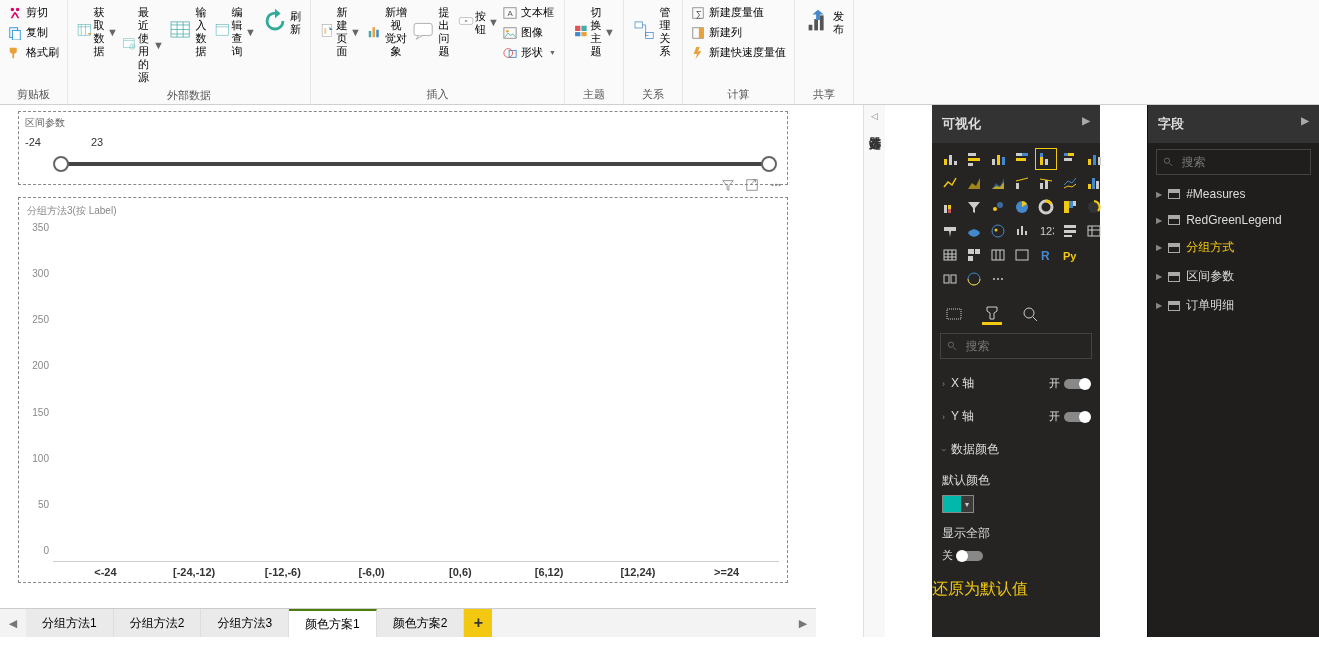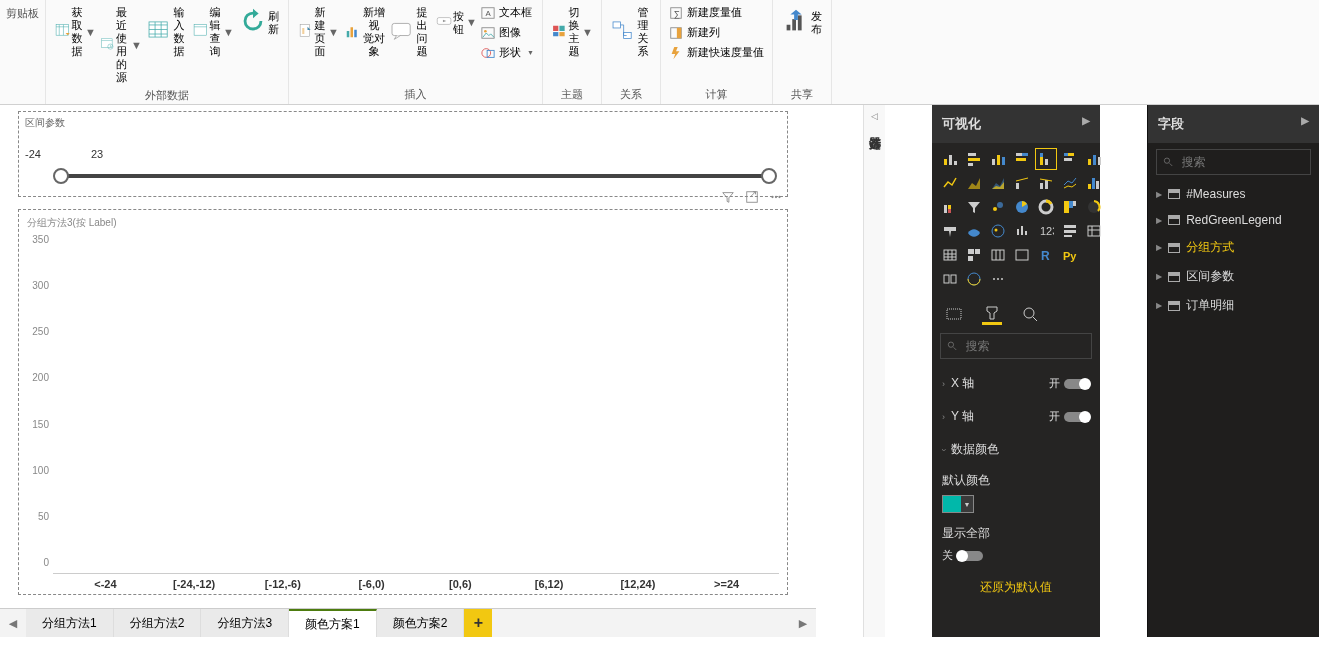--- a/index.html
+++ b/index.html
@@ -20,21 +20,21 @@
 .icn svg { width: 100%; height: 100%; }
 
 
 .main { display: flex; height: 532px; gap: 47px; }
 .canvas-col { flex: 1; display: flex; flex-direction: column; position: relative; }
 .canvas { flex: 1; padding: 6px 14px 6px 18px; background: #fff; position: relative; }
 
 
 .slicer { border: 1px dashed #888; padding: 4px 6px; margin-bottom: 12px; margin-right: 14px; position: relative; }
 .slicer-title { font-size: 10px; color: #666; }
-.slicer-vals { display: flex; gap: 50px; font-size: 11px; margin-top: 18px; color: #333; }
+.slicer-vals { display: flex; gap: 50px; font-size: 11px; margin-top: 6px; color: #333; }
 .slicer-track { position: relative; height: 4px; background: #444; margin: 14px 12px 14px 36px; border-radius: 2px; }
 .slicer-hdl { position: absolute; top: -6px; width: 16px; height: 16px; border-radius: 50%; background: #fff; border: 2px solid #666; }
 
 
 .chart-vis { border: 1px dashed #888; position: relative; padding: 6px 8px 4px 8px; margin-right: 14px; }
 .chart-icons { position: absolute; top: -20px; right: 4px; display: flex; gap: 10px; color: #888; }
 .chart-icons svg { width: 14px; height: 14px; }
 .chart-title { font-size: 10px; color: #888; }
 .chart-body { display: flex; height: 360px; }
 .y-axis { display: flex; flex-direction: column; justify-content: space-between; font-size: 10px; color: #888; text-align: right; padding: 4px 4px 22px 0; width: 26px; }
@@ -65,21 +65,21 @@
 .prop-row { display: flex; justify-content: space-between; align-items: center; padding: 8px 10px; font-size: 12px; }
 .prop-row .chev { color: #888; margin-right: 6px; font-size: 9px; }
 .toggle { display: flex; align-items: center; gap: 4px; font-size: 11px; }
 .toggle .sw { width: 26px; height: 10px; background: #888; border-radius: 5px; position: relative; }
 .toggle .sw::after { content: ""; position: absolute; width: 12px; height: 12px; border-radius: 50%; background: #fff; top: -1px; }
 .toggle.on .sw::after { right: -1px; }
 .toggle.off .sw::after { left: -1px; }
 .sub-sec { padding: 6px 10px; font-size: 12px; }
 .color-swatch { width: 32px; height: 18px; background: #01B8AA; border: 1px solid #888; display: inline-flex; align-items: center; }
 .color-swatch .dd2 { margin-left: auto; background: #3a3a3a; width: 12px; height: 100%; display:flex; align-items:center; justify-content:center; font-size:7px; color:#ccc; }
-.reset { text-align: center; color: #F2C811; font-size: 12px; padding: 10px 0; }
+.reset { text-align: left; color: #F2C811; font-size: 16px; padding: 10px 0; }
 
 
 .fields-panel { width: 172px; background: #1f1e1d; color: #ddd; display: flex; flex-direction: column; border-left: 1px solid #111; }
 .field-search { margin: 6px 8px; border: 1px solid #444; display: flex; align-items: center; padding: 4px 6px; gap: 6px; }
 .field-search input { background: transparent; border: none; color: #ddd; outline: none; font-size: 12px; width: 100%; }
 .field-item { display: flex; align-items: center; gap: 6px; padding: 6px 8px; font-size: 12px; }
 .field-item .tri { color: #888; font-size: 8px; }
 .field-item .tbl-icn { width: 12px; height: 10px; border: 1px solid #aaa; background: linear-gradient(#aaa 0 3px, transparent 3px); }
 .field-item.hl { color: #F2C811; }
 
@@ -88,20 +88,43 @@
 .pt-arrow { width: 26px; display: flex; align-items: center; justify-content: center; color: #777; }
 .pt-tab { padding: 0 16px; display: flex; align-items: center; font-size: 12px; border-right: 1px solid #ddd; background: #eaeaea; cursor: default; }
 .pt-tab.active { background: #fff; border-top: 2px solid #4d7c0f; }
 .pt-add { width: 28px; background: #F2C811; display: flex; align-items: center; justify-content: center; font-size: 16px; color: #333; font-weight: bold; }
 </style>
 </head>
 <body>
 
 <div class="ribbon">
   <div class="ribbon-group">
+    <div class="ribbon-group-body">
+      <div class="rib-small-col">
+        <div class="rib-small">
+            <span class="icn"><svg viewBox="0 0 16 16">
+                <path d="M5 2c1 0 2 1 2 2S6 6 5 6 3 5 3 4s1-2 2-2zm6 0c1 0 2 1 2 2s-1 2-2 2-2-1-2-2 1-2 2-2zM7 7l-4 7h2l3-5 3 5h2L9 7" fill="#d06"></path>
+              </svg></span>
+            <span>剪切</span>
+          </div>
+        <div class="rib-small">
+            <span class="icn"><svg viewBox="0 0 16 16">
+                <rect x="2" y="2" width="9" height="11" fill="none" stroke="#1e90d2"></rect>
+                <rect x="5" y="5" width="9" height="11" fill="#fff" stroke="#1e90d2"></rect>
+              </svg></span>
+            <span>复制</span>
+          </div>
+        <div class="rib-small">
+            <span class="icn"><svg viewBox="0 0 16 16">
+                <path d="M2 2h8v5l-3 2v5H5V9L2 7z" fill="#e8a23c"></path>
+              </svg></span>
+            <span>格式刷</span>
+          </div>
+      </div>
+    </div>
     <div class="ribbon-group-label">剪贴板</div>
   </div>
 
   <div class="ribbon-group">
     <div class="ribbon-group-body">
       <div class="rib-btn-lg">
           <div class="icn"><svg viewBox="0 0 32 32">
               <rect x="4" y="4" width="24" height="20" fill="#fff" stroke="#4aa"></rect>
               <path d="M4 8h24M10 4v20M18 4v20" stroke="#4aa"></path>
               <path d="M22 20l4 4 4-4" fill="#e8a23c"></path>

